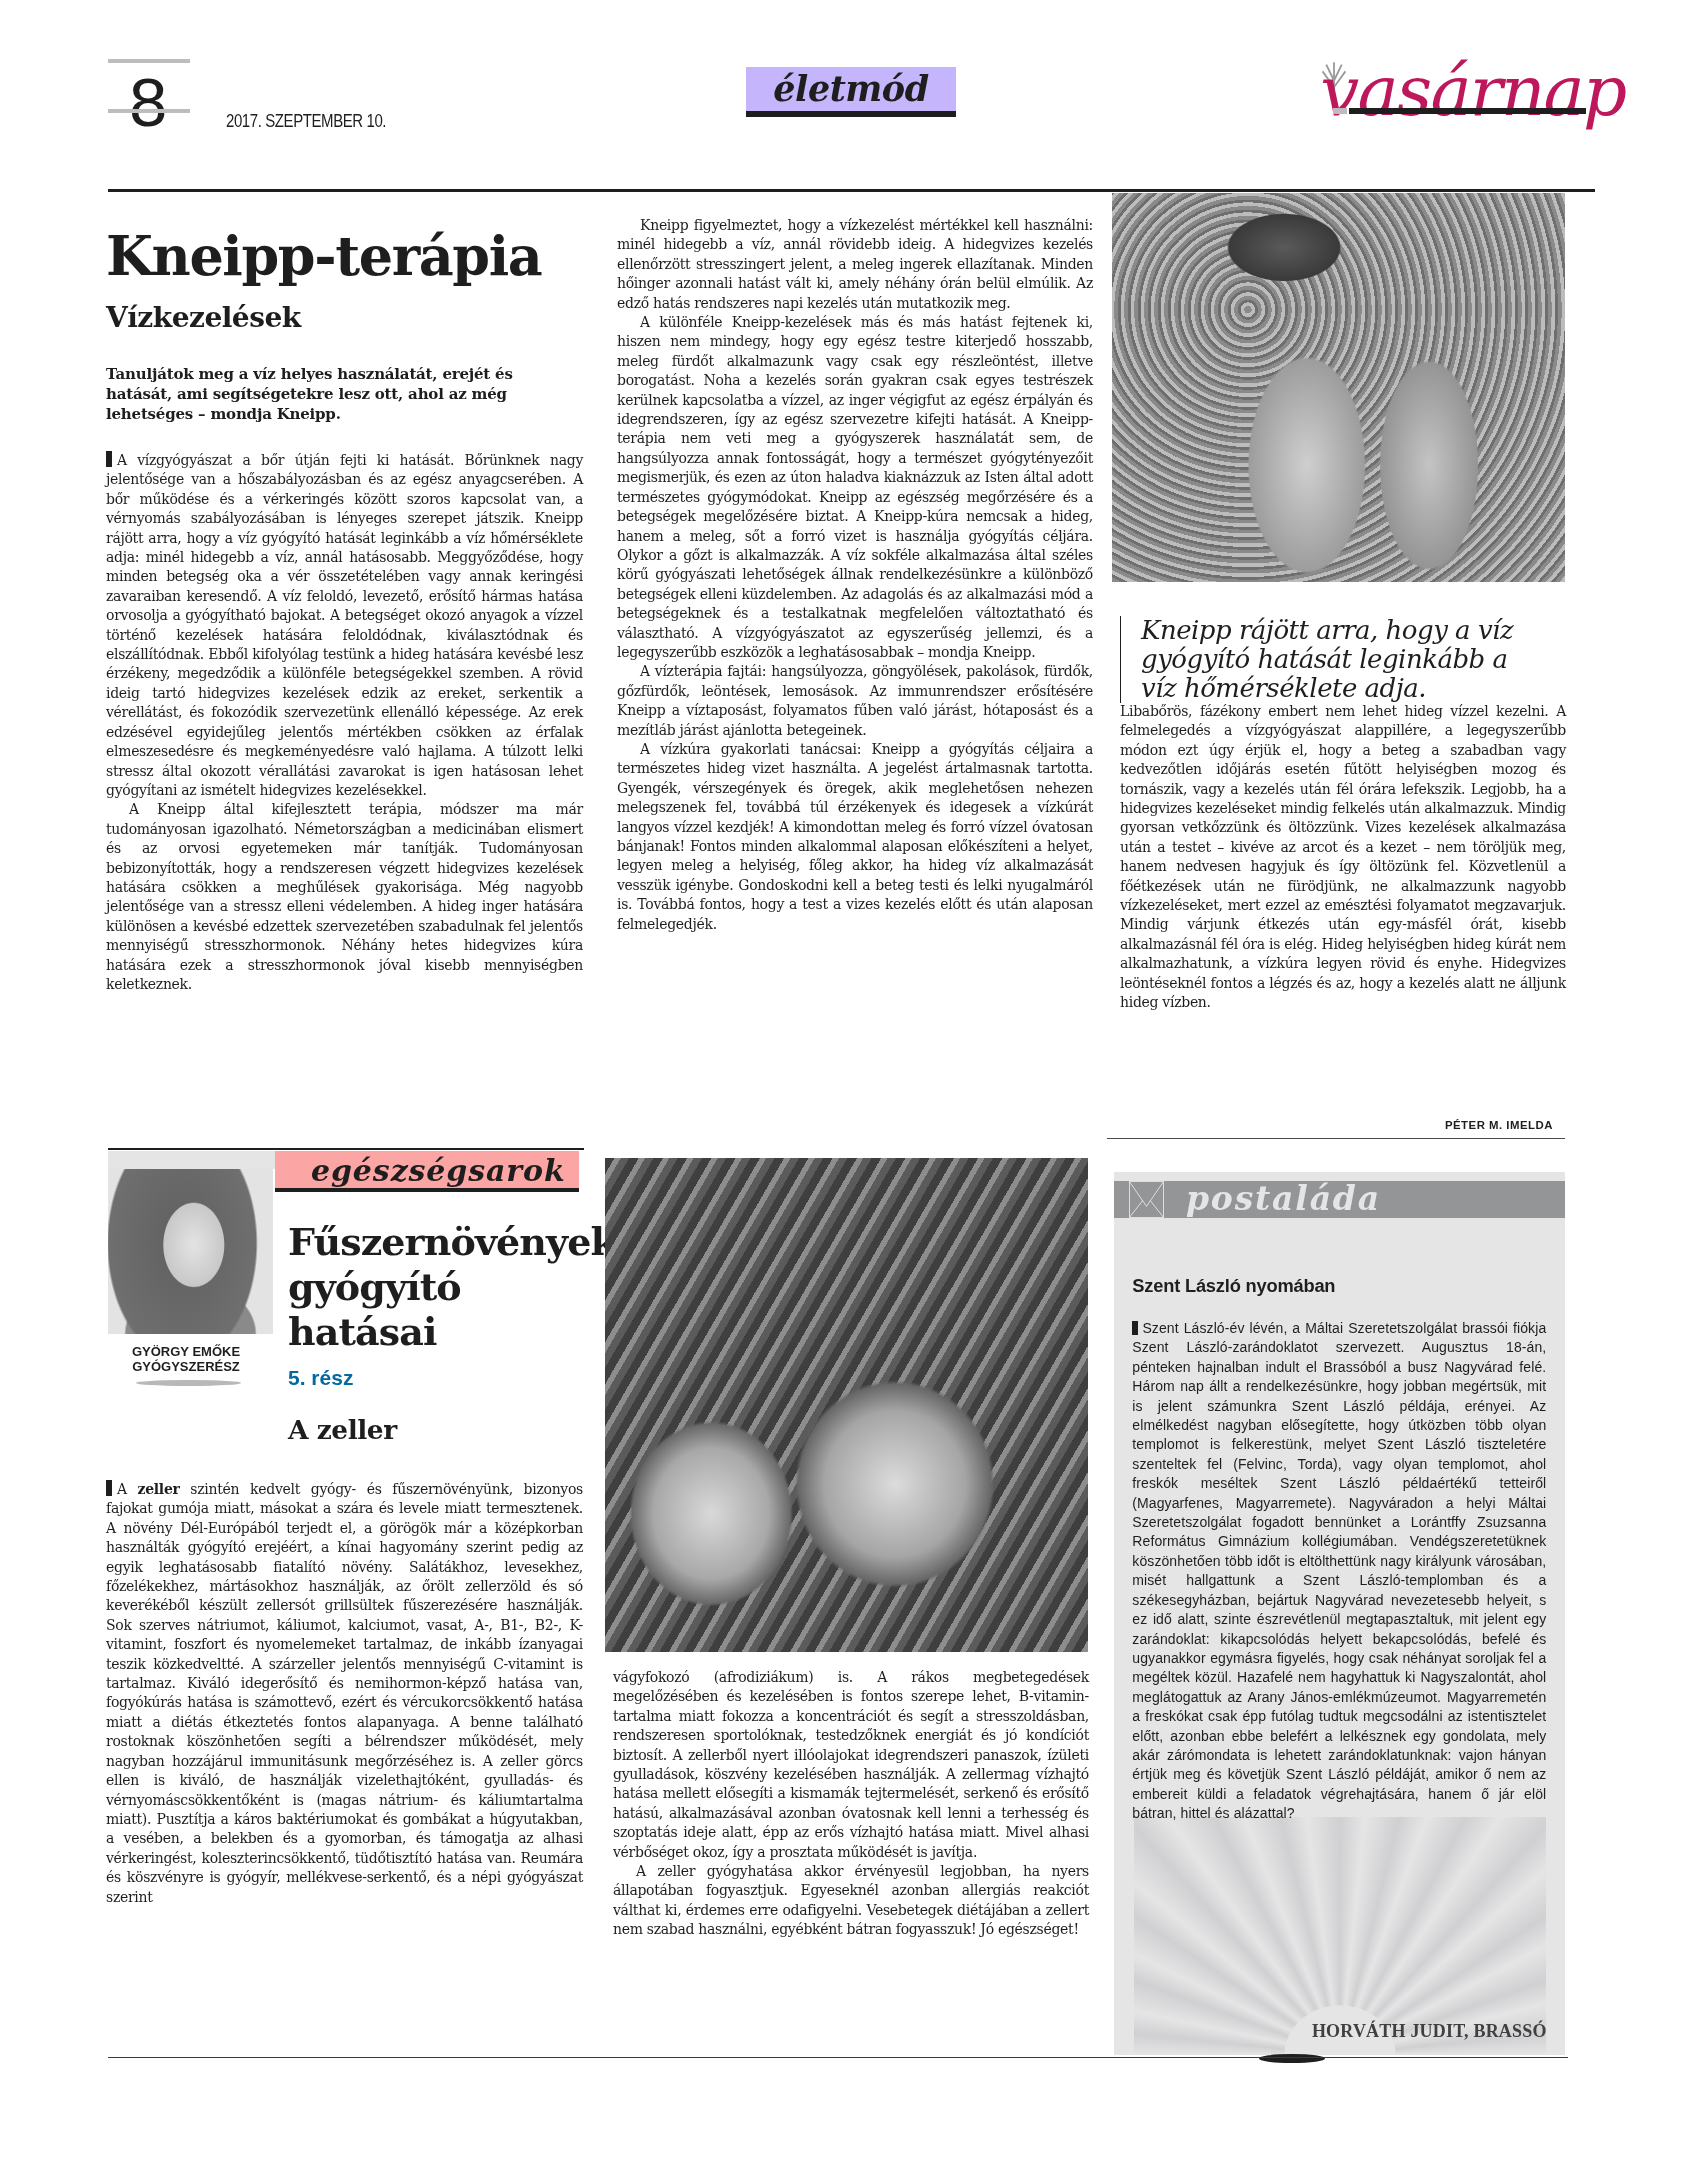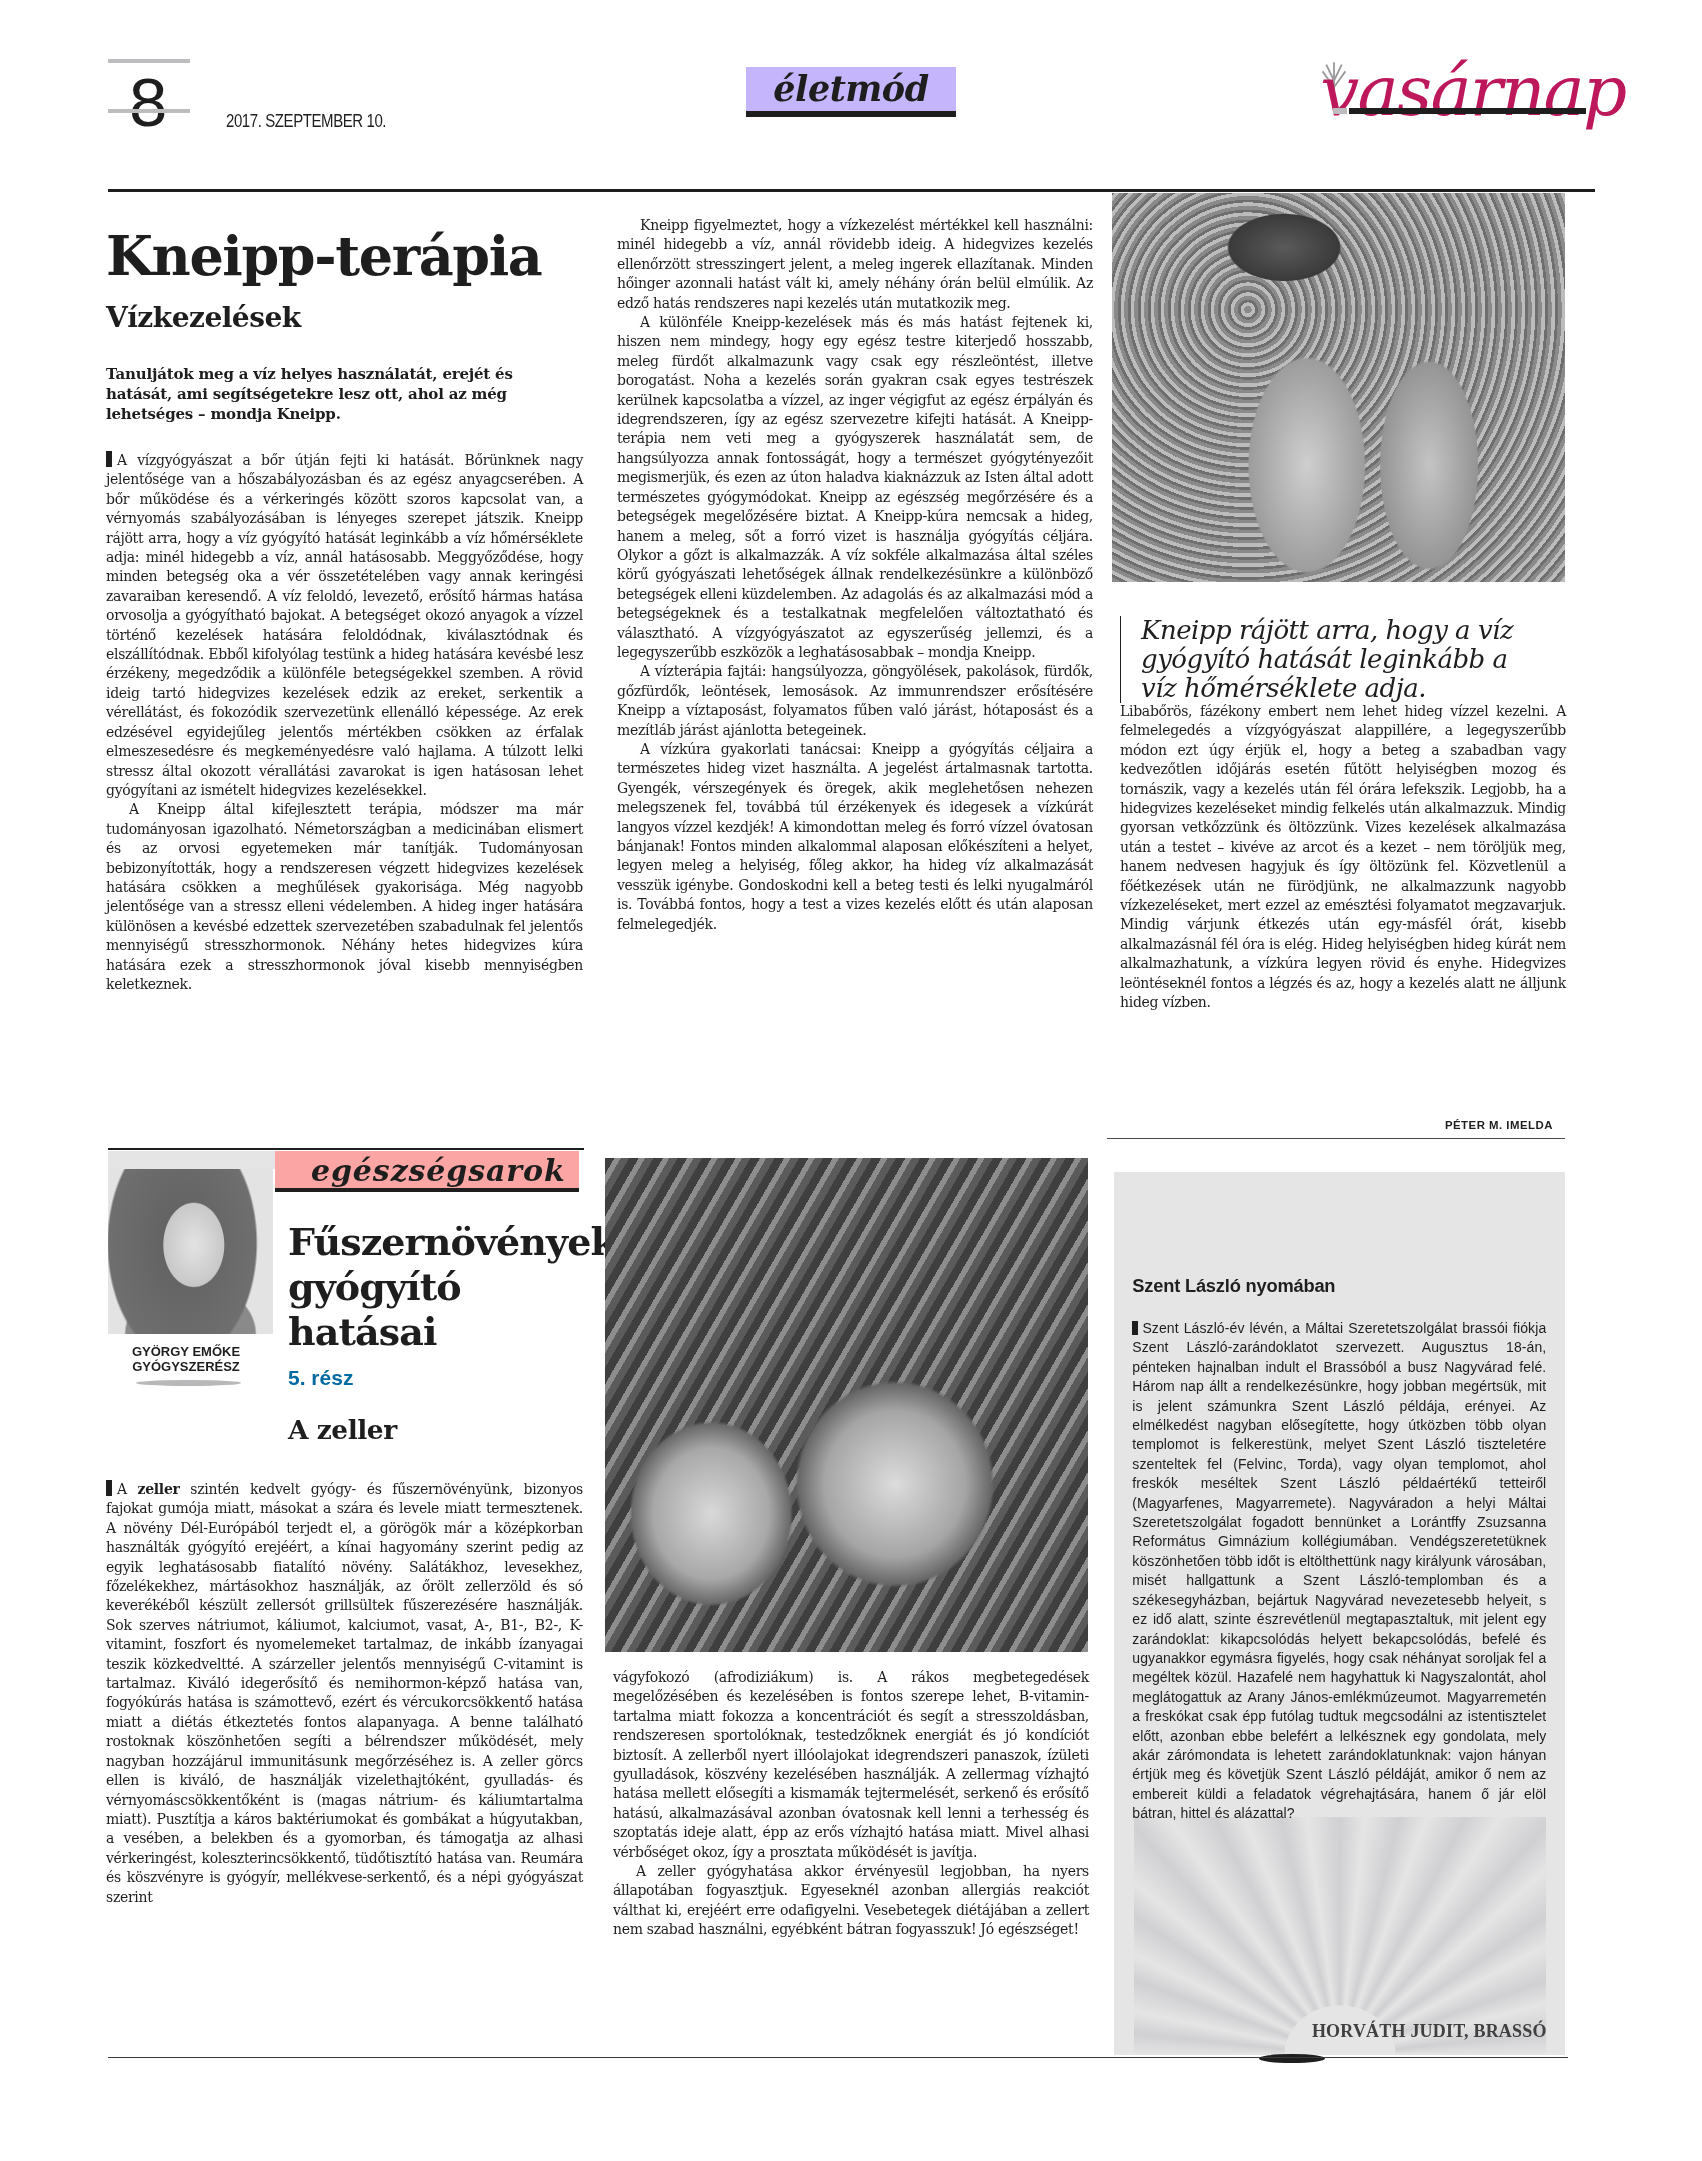--- a/index.html
+++ b/index.html
@@ -137,25 +137,34 @@
 <div class="abs sub-h" style="left:288px;top:1414px;">A zeller</div>
 
 <div class="abs body" style="left:106px;top:1480px;width:477px;">
   <p class="first"><span class="marker"></span><span>A </span><b>zeller</b><span> szintén kedvelt gyógy- és fűszernövényünk, bizonyos fajokat gumója miatt, másokat a szára és levele miatt termesztenek. A növény Dél-Európából terjedt el, a görögök már a középkorban használták gyógyító erejéért, a kínai hagyomány szerint pedig az egyik leghatásosabb fiatalító növény. Salátákhoz, levesekhez, főzelékekhez, mártásokhoz használják, az őrölt zellerzöld és só keverékéből készült zellersót grillsültek fűszerezésére használják. Sok szerves nátriumot, káliumot, kalciumot, vasat, A-, B1-, B2-, K-vitamint, foszfort és nyomelemeket tartalmaz, de inkább ízanyagai teszik közkedveltté. A szárzeller jelentős mennyiségű C-vitamint is tartalmaz. Kiváló idegerősítő és nemihormon-képző hatása van, fogyókúrás hatása is számottevő, ezért és vércukorcsökkentő hatása miatt a diétás étkeztetés fontos alapanyaga. A benne található rostoknak köszönhetően segíti a bélrendszer működését, mely nagyban hozzájárul immunitásunk megőrzéséhez is. A zeller görcs ellen is kiváló, de használják vizelethajtóként, gyulladás- és vérnyomáscsökkentőként is (magas nátrium- és káliumtartalma miatt). Pusztítja a káros baktériumokat és gombákat a húgyutakban, a vesében, a belekben és a gyomorban, és támogatja az alhasi vérkeringést, koleszterincsökkentő, tüdőtisztító hatása van. Reumára és köszvényre is gyógyír, mellékvese-serkentő, és a népi gyógyászat szerint</span></p>
 </div>
 
 <div class="abs celery-photo" style="left:605px;top:1158px;width:483px;height:494px;"></div>
 
 <div class="abs body" style="left:613px;top:1668px;width:476px;">
   <p class="first">vágyfokozó (afrodiziákum) is. A rákos megbetegedések megelőzésében és kezelésében is fontos szerepe lehet, B-vitamin-tartalma miatt fokozza a koncentrációt és segít a stresszoldásban, rendszeresen sportolóknak, testedzőknek energiát és jó kondíciót biztosít. A zellerből nyert illóolajokat idegrendszeri panaszok, ízületi gyulladások, köszvény kezelésében használják. A zellermag vízhajtó hatása mellett elősegíti a kismamák tejtermelését, serkenő és erősítő hatású, alkalmazásával azonban óvatosnak kell lenni a terhesség és szoptatás ideje alatt, épp az erős vízhajtó hatása miatt. Mivel alhasi vérbőséget okoz, így a prosztata működését is javítja.</p>
-  <p>A zeller gyógyhatása akkor érvényesül legjobban, ha nyers állapotában fogyasztjuk. Egyeseknél azonban allergiás reakciót válthat ki, erejéért erre odafigyelni. Vesebetegek diétájában a zellert nem szabad használni, egyébként bátran fogyasszuk! Jó egészséget!</p>
+  <p>A zeller gyógyhatása akkor érvényesül legjobban, ha nyers állapotában fogyasztjuk. Egyeseknél azonban allergiás reakciót válthat ki, érdemes erre odafigyelni. Vesebetegek diétájában a zellert nem szabad használni, egyébként bátran fogyasszuk! Jó egészséget!</p>
 </div>
 
 <div class="abs post-box" style="left:1114px;top:1172px;width:451px;height:883px;overflow:hidden;">
   <div class="sun"></div>
+  <div class="abs post-band" style="left:0;top:9.2px;width:451px;height:37px;">
+    <svg width="35" height="37" viewBox="0 0 76 80" style="position:absolute;left:14.6px;top:0;">
+      <rect x="1" y="1" width="74" height="78" fill="none" stroke="#e5e5e6" stroke-width="2"></rect>
+      <polyline points="1,1 38,55 75,1" fill="none" stroke="#e5e5e6" stroke-width="2"></polyline>
+      <line x1="1" y1="79" x2="30" y2="42" stroke="#e5e5e6" stroke-width="2"></line>
+      <line x1="75" y1="79" x2="46" y2="42" stroke="#e5e5e6" stroke-width="2"></line>
+    </svg>
+    <span class="post-title abs" style="left:72px;top:-2.7px;">postaláda</span>
+  </div>
   <div class="abs post-h" style="left:18.3px;top:103px;">Szent László nyomában</div>
   <div class="abs post-body" style="left:18.3px;top:147px;width:414px;">
     <span class="marker" style="width:5.5px;height:13.7px;"></span><span>Szent László-év lévén, a Máltai Szeretetszolgálat brassói fiókja Szent László-zarándoklatot szervezett. Augusztus 18-án, pénteken hajnalban indult el Brassóból a busz Nagyvárad felé. Három nap állt a rendelkezésünkre, hogy jobban megértsük, mit is jelent számunkra Szent László példája, erényei. Az elmélkedést nagyban elősegítette, hogy útközben több olyan templomot is felkerestünk, melyet Szent László tiszteletére szenteltek fel (Felvinc, Torda), vagy olyan templomot, ahol freskók meséltek Szent László példaértékű tetteiről (Magyarfenes, Magyarremete). Nagyváradon a helyi Máltai Szeretetszolgálat fogadott bennünket a Lorántffy Zsuzsanna Református Gimnázium kollégiumában. Vendégszeretetüknek köszönhetően több időt is eltölthettünk nagy királyunk városában, misét hallgattunk a Szent László-templomban és a székesegyházban, bejártuk Nagyvárad nevezetesebb helyeit, s ez idő alatt, szinte észrevétlenül megtapasztaltuk, mit jelent egy zarándoklat: kikapcsolódás helyett bekapcsolódás, befelé és ugyanakkor egymásra figyelés, hogy csak néhányat soroljak fel a megéltek közül. Hazafelé nem hagyhattuk ki Nagyszalontát, ahol meglátogattuk az Arany János-emlékmúzeumot. Magyarremetén a freskókat csak épp futólag tudtuk megcsodálni az istentisztelet előtt, azonban ebbe belefért a lelkésznek egy gondolata, mely akár zárómondata is lehetett zarándoklatunknak: vajon hányan értjük meg és követjük Szent László példáját, amikor ő nem az embereit küldi a feladatok végrehajtására, hanem ő jár elöl bátran, hittel és alázattal?</span>
   </div>
   <div class="abs post-byline" style="right:18.3px;top:849px;">HORVÁTH JUDIT, BRASSÓ</div>
 </div>
 
 <div class="abs" style="left:1259px;top:2054px;width:66px;height:9.2px;background:#1e1e1e;border-radius:50%;"></div>
 <div class="abs rule" style="left:108px;top:2057px;width:1460px;height:1.4px;background:#3a3a3a;"></div>
 

